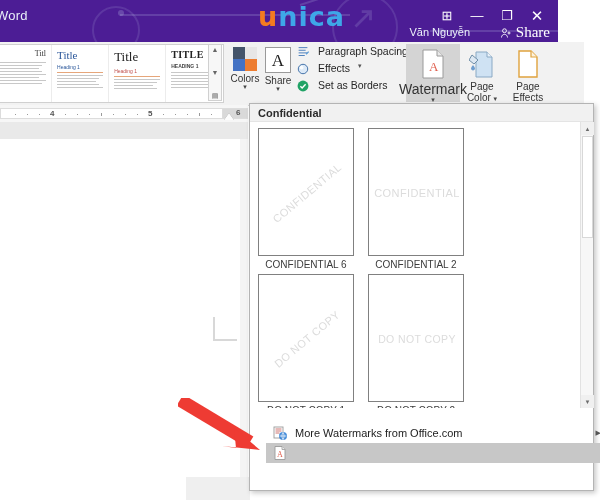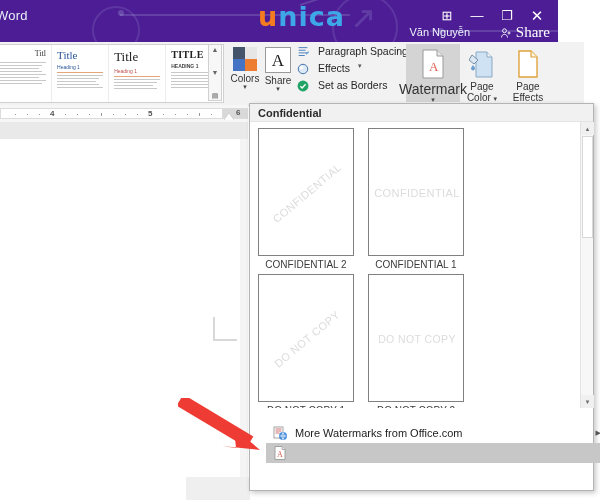--- a/index.html
+++ b/index.html
@@ -432,27 +432,27 @@
 
   <div class="dd">
     <div class="dd-hd">Confidential</div>
 
     <div class="dd-gal">
       <div class="wgrid">
         <div class="wcell">
           <div class="wthumb">
             <div class="wtext diag">CONFIDENTIAL</div>
           </div>
-          <div class="wcap">CONFIDENTIAL 2</div>
+          <div class="wcap">CONFIDENTIAL 6</div>
         </div>
         <div class="wcell">
           <div class="wthumb">
             <div class="wtext">CONFIDENTIAL</div>
           </div>
-          <div class="wcap">CONFIDENTIAL 1</div>
+          <div class="wcap">CONFIDENTIAL 2</div>
         </div>
         <div class="wcell">
           <div class="wthumb">
             <div class="wtext diag">DO NOT COPY</div>
           </div>
           <div class="wcap">DO NOT COPY 1</div>
         </div>
         <div class="wcell">
           <div class="wthumb">
             <div class="wtext small">DO NOT COPY</div>

